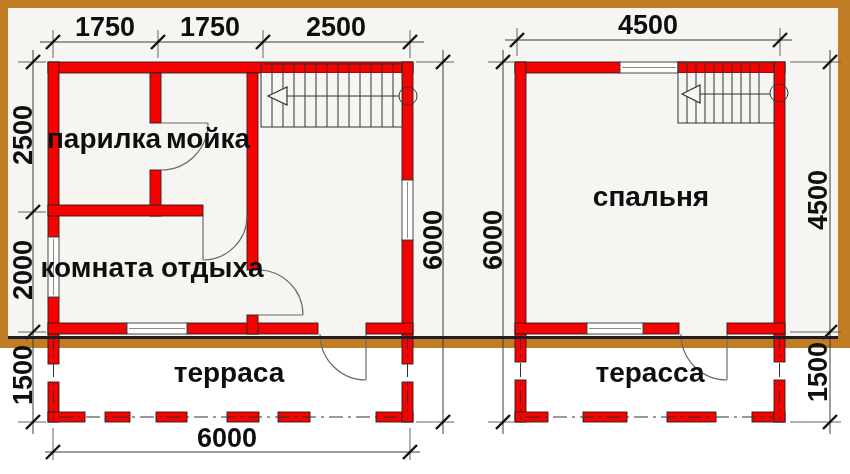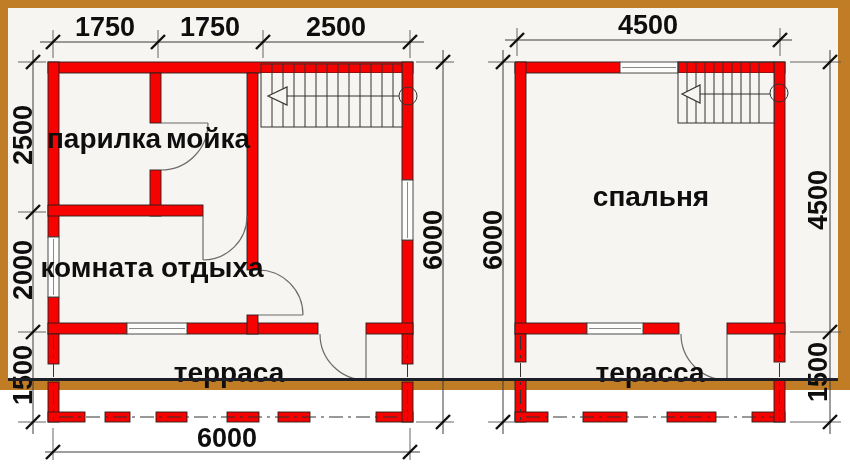--- a/index.html
+++ b/index.html
@@ -4,21 +4,21 @@
 <style>
   :root{
     --wall:#f60200;
     --frame:#c07d26;
     --bg:#f7f5f1;
     --ink:#0e0e0e;
   }
   html,body{margin:0;padding:0;}
   body{width:850px;height:474px;overflow:hidden;background:#fff;
        font-family:"Liberation Sans",sans-serif;}
-  .canvas{position:relative;width:850px;height:390px;background:var(--bg);
+  .canvas{position:relative;width:850px;height:348px;background:var(--bg);
           box-sizing:border-box;border:solid var(--frame);
           border-width:8px 12px 9px 8px;}
   .bottom-rule{position:absolute;left:0;right:0;bottom:0;height:3px;background:#1c2026;}
   svg{position:absolute;top:-8px;left:-8px;}
   .wall{fill:var(--wall);stroke:#26201d;stroke-width:0.9;}
   .win{fill:#fdfdfc;stroke:#4a4a4a;stroke-width:1;}
   .winline{stroke:#8a8a8a;stroke-width:1;}
   .dim{stroke:#3d3d3d;stroke-width:1;fill:none;}
   .ext{stroke:#555;stroke-width:0.9;}
   .tick{stroke:#111;stroke-width:2.4;}

